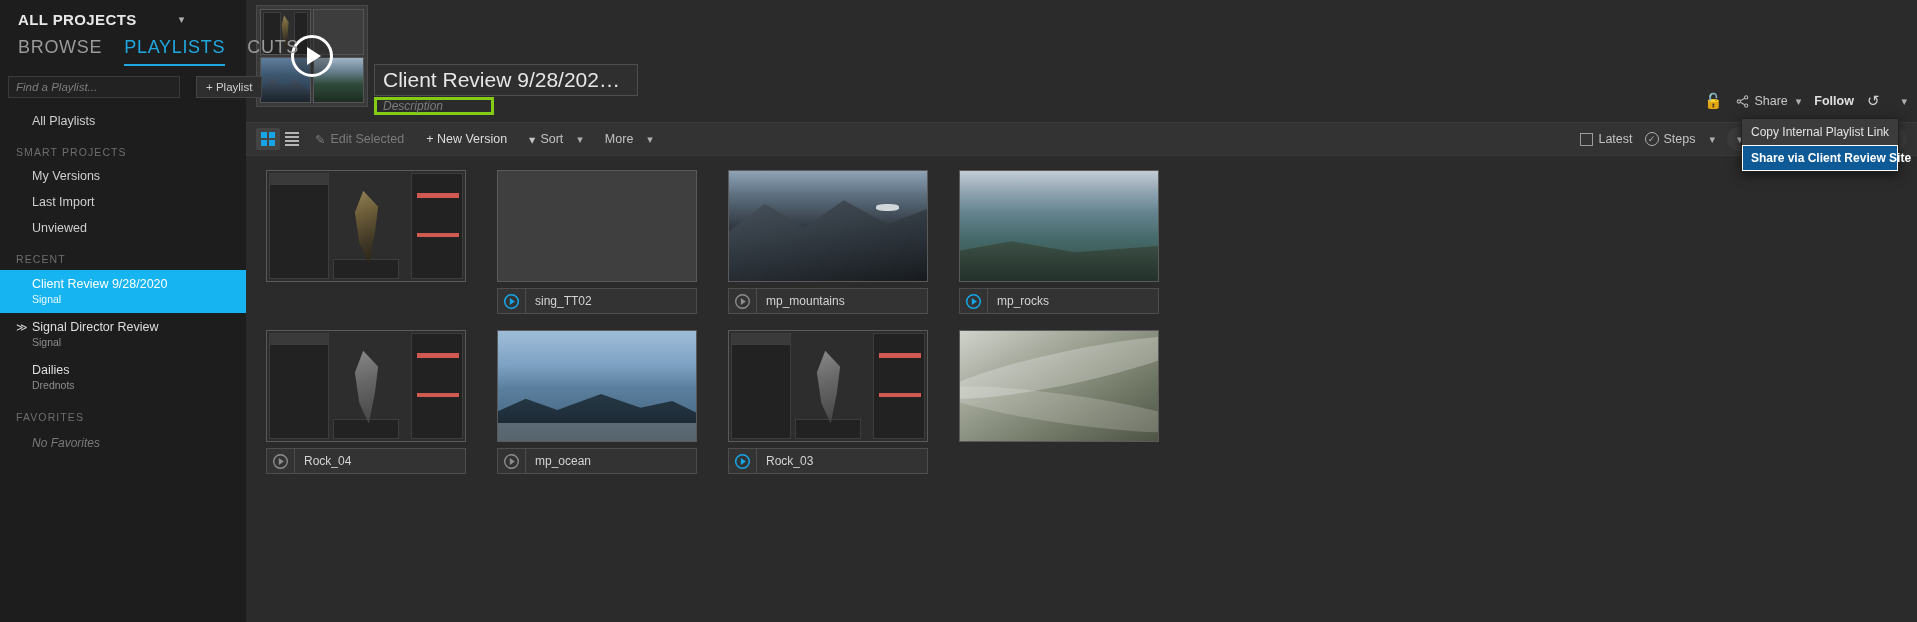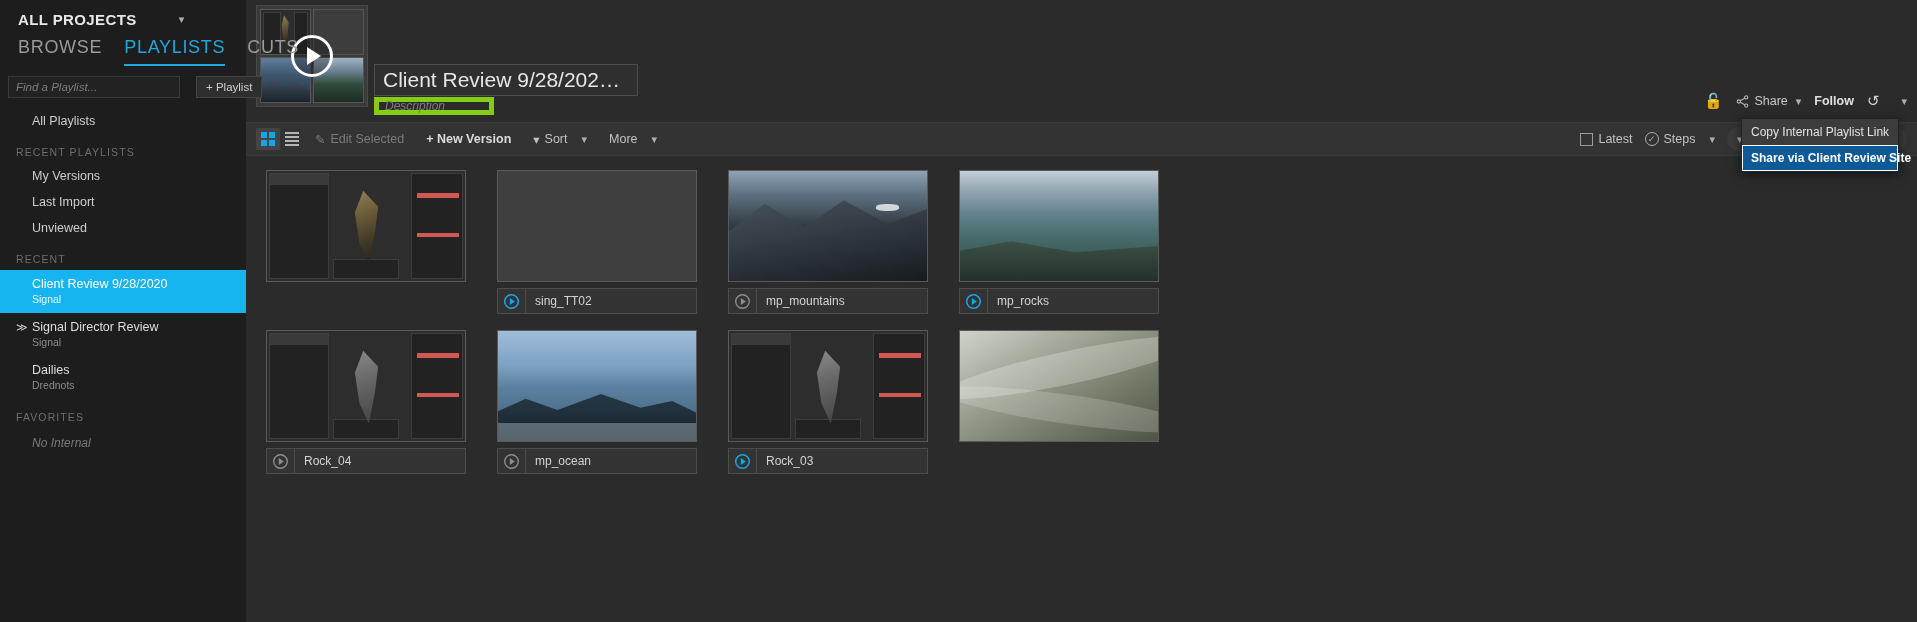--- a/index.html
+++ b/index.html
@@ -93,21 +93,21 @@
     border-left: 14px solid #fff; border-top: 9px solid transparent; border-bottom: 9px solid transparent;
   }
   #title-input {
     position: absolute; left: 128px; top: 64px; width: 264px; height: 32px;
     background: #2f2f2f; border: 1px solid #4d4d4d; color: #e6e6e6;
     font-size: 21px; padding: 0 8px; font-family: "Liberation Sans", sans-serif;
     overflow: hidden; white-space: nowrap; display: flex; align-items: center;
   }
   #desc-input {
     position: absolute; left: 128px; top: 97px; width: 120px; height: 18px;
-    background: transparent; border: 5px solid #84cc16; color: #7d7d7d;
+    background: transparent; border: 3px solid #84cc16; color: #7d7d7d;
     font-size: 12px; font-style: italic; padding: 0 6px;
     font-family: "Liberation Sans", sans-serif;
     display: flex; align-items: center;
   }
 
   
   #hdr-right {
     position: absolute; right: 10px; top: 92px; display: flex; align-items: center; gap: 13px;
   }
   .hr-item { display: flex; align-items: center; gap: 5px; font-size: 12.5px; color: #c8c8c8; cursor: pointer; }
@@ -128,21 +128,21 @@
   }
 
   
   #toolbar {
     height: 34px; border-top: 1px solid #3a3a3a; border-bottom: 1px solid #3a3a3a;
     background: #333; display: flex; align-items: center; padding: 0 10px; gap: 0;
     position: relative;
   }
   .tb-btn { display: flex; align-items: center; gap: 5px; font-size: 12.5px; color: #c2c2c2; cursor: pointer; padding: 0 11px; height: 24px; }
   .tb-btn.disabled { color: #7b7b7b; }
-  .tb-btn.strong { font-weight: bold; color: #dcdcdc; }
+  .tb-btn.strong { font-weight: normal; color: #dcdcdc; }
   .iconbox { width: 24px; height: 22px; display: flex; align-items: center; justify-content: center; border-radius: 2px; cursor: pointer; }
   .iconbox.active { background: #444; }
   .grid-ico { display: grid; grid-template-columns: 6px 6px; grid-template-rows: 6px 6px; gap: 2px; }
   .grid-ico i { background: #16a6e8; display:block; }
   .list-ico { width: 14px; display: flex; flex-direction: column; gap: 2px; }
   .list-ico i { height: 2px; background: #b5b5b5; display:block; }
   .list-ico i:nth-child(odd) { background: #b5b5b5; }
 
   #tb-right { margin-left: auto; display: flex; align-items: center; gap: 12px; }
   .chk { width: 13px; height: 13px; border: 1px solid #9b9b9b; background: transparent; display:inline-block; }
@@ -211,21 +211,21 @@
     </div>
 
     <div id="findrow">
       <input id="find-input" type="text" placeholder="Find a Playlist..." style="">
       <button id="add-playlist">+ Playlist</button>
     </div>
 
     <div class="nav-list">
       <div class="nav-item">All Playlists</div>
 
-      <div class="nav-head">RECENT PLAYLISTS</div>
+      <div class="nav-head">SMART PROJECTS</div>
       <div class="nav-item">My Versions</div>
       <div class="nav-item">Last Import</div>
       <div class="nav-item">Unviewed</div>
 
       <div class="nav-head">RECENT</div>
 
       <div class="rec-item selected">
         <div class="rtitle">Client Review 9/28/2020</div>
         <div class="rsub">Signal</div>
       </div>
@@ -235,21 +235,21 @@
         <div class="rtitle">Signal Director Review</div>
         <div class="rsub">Signal</div>
       </div>
 
       <div class="rec-item">
         <div class="rtitle">Dailies</div>
         <div class="rsub">Drednots</div>
       </div>
 
       <div class="nav-head">FAVORITES</div>
-      <div class="nofav">No Internal</div>
+      <div class="nofav">No Favorites</div>
     </div>
   </div>
 
   <div id="main">
 
     <div id="hdr">
 
       <div id="hero">
         <div id="hero-grid">
           <div class="hcell">

